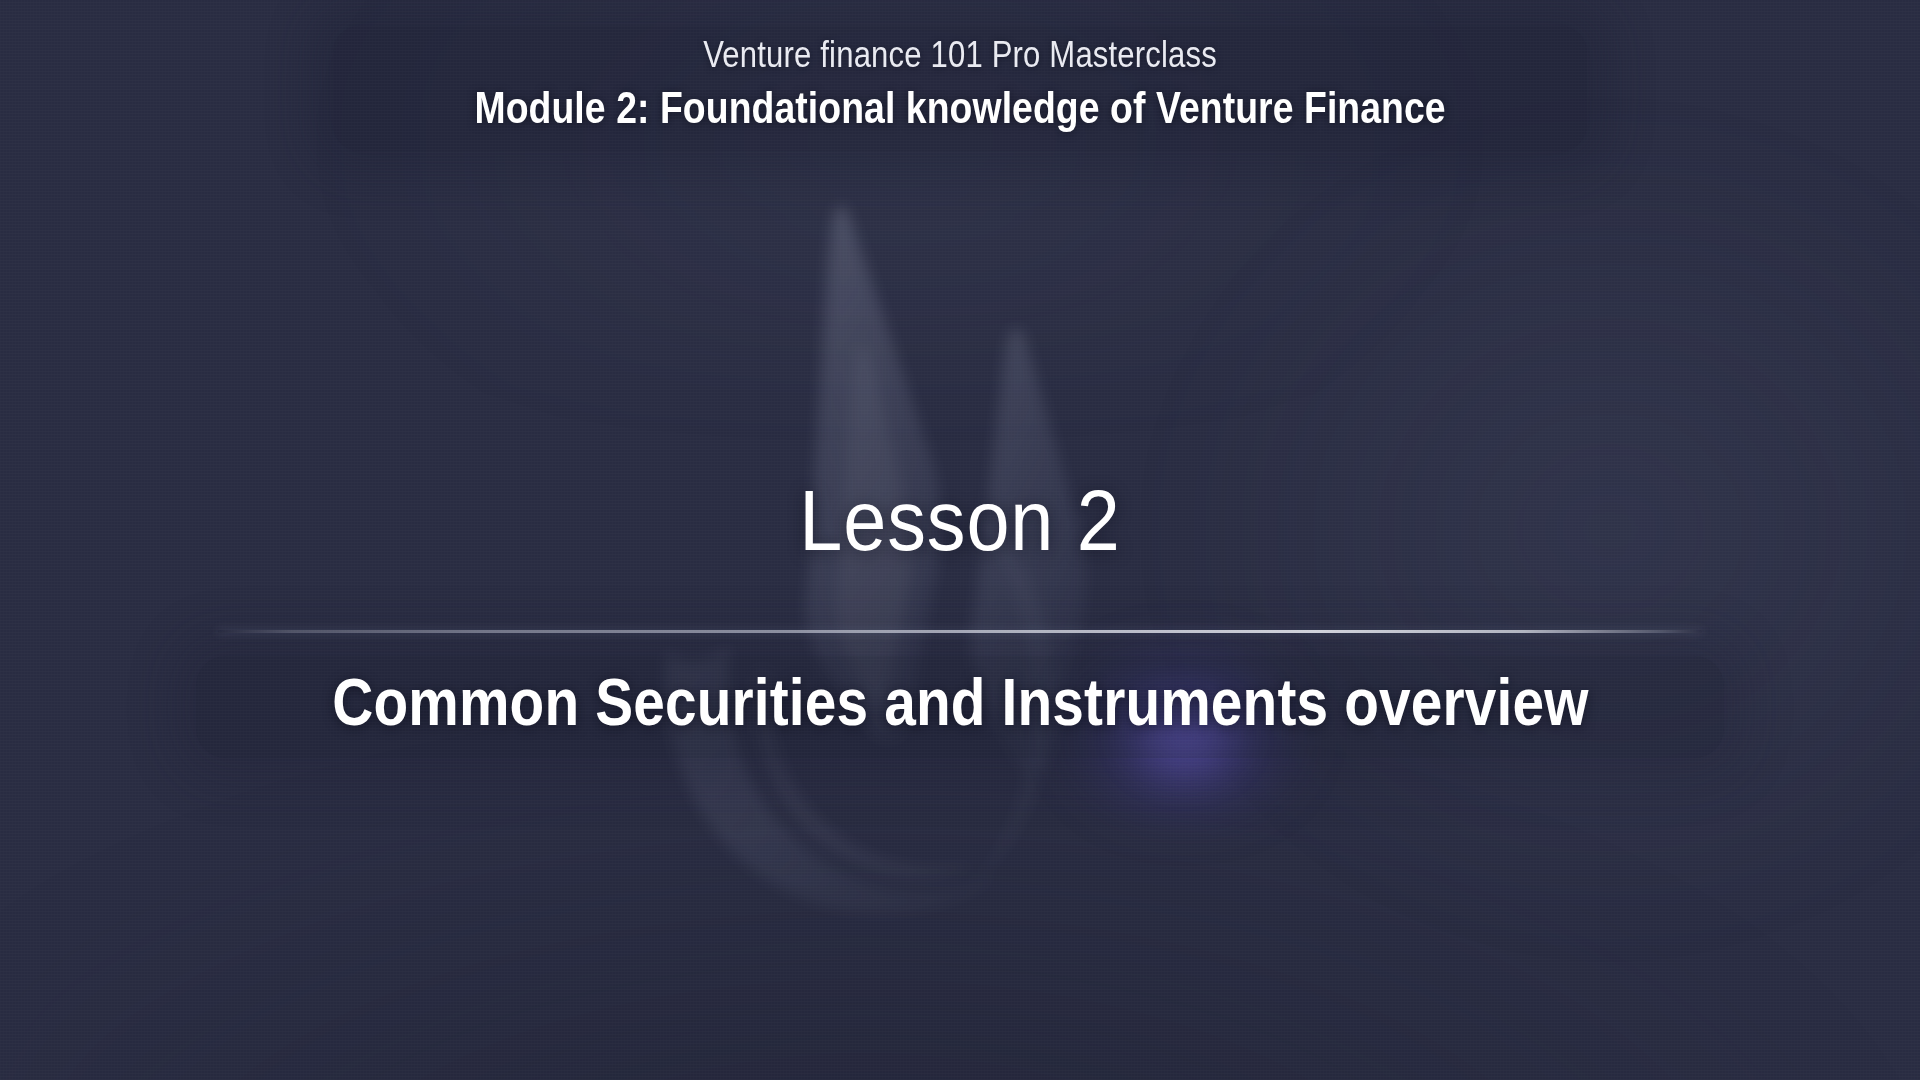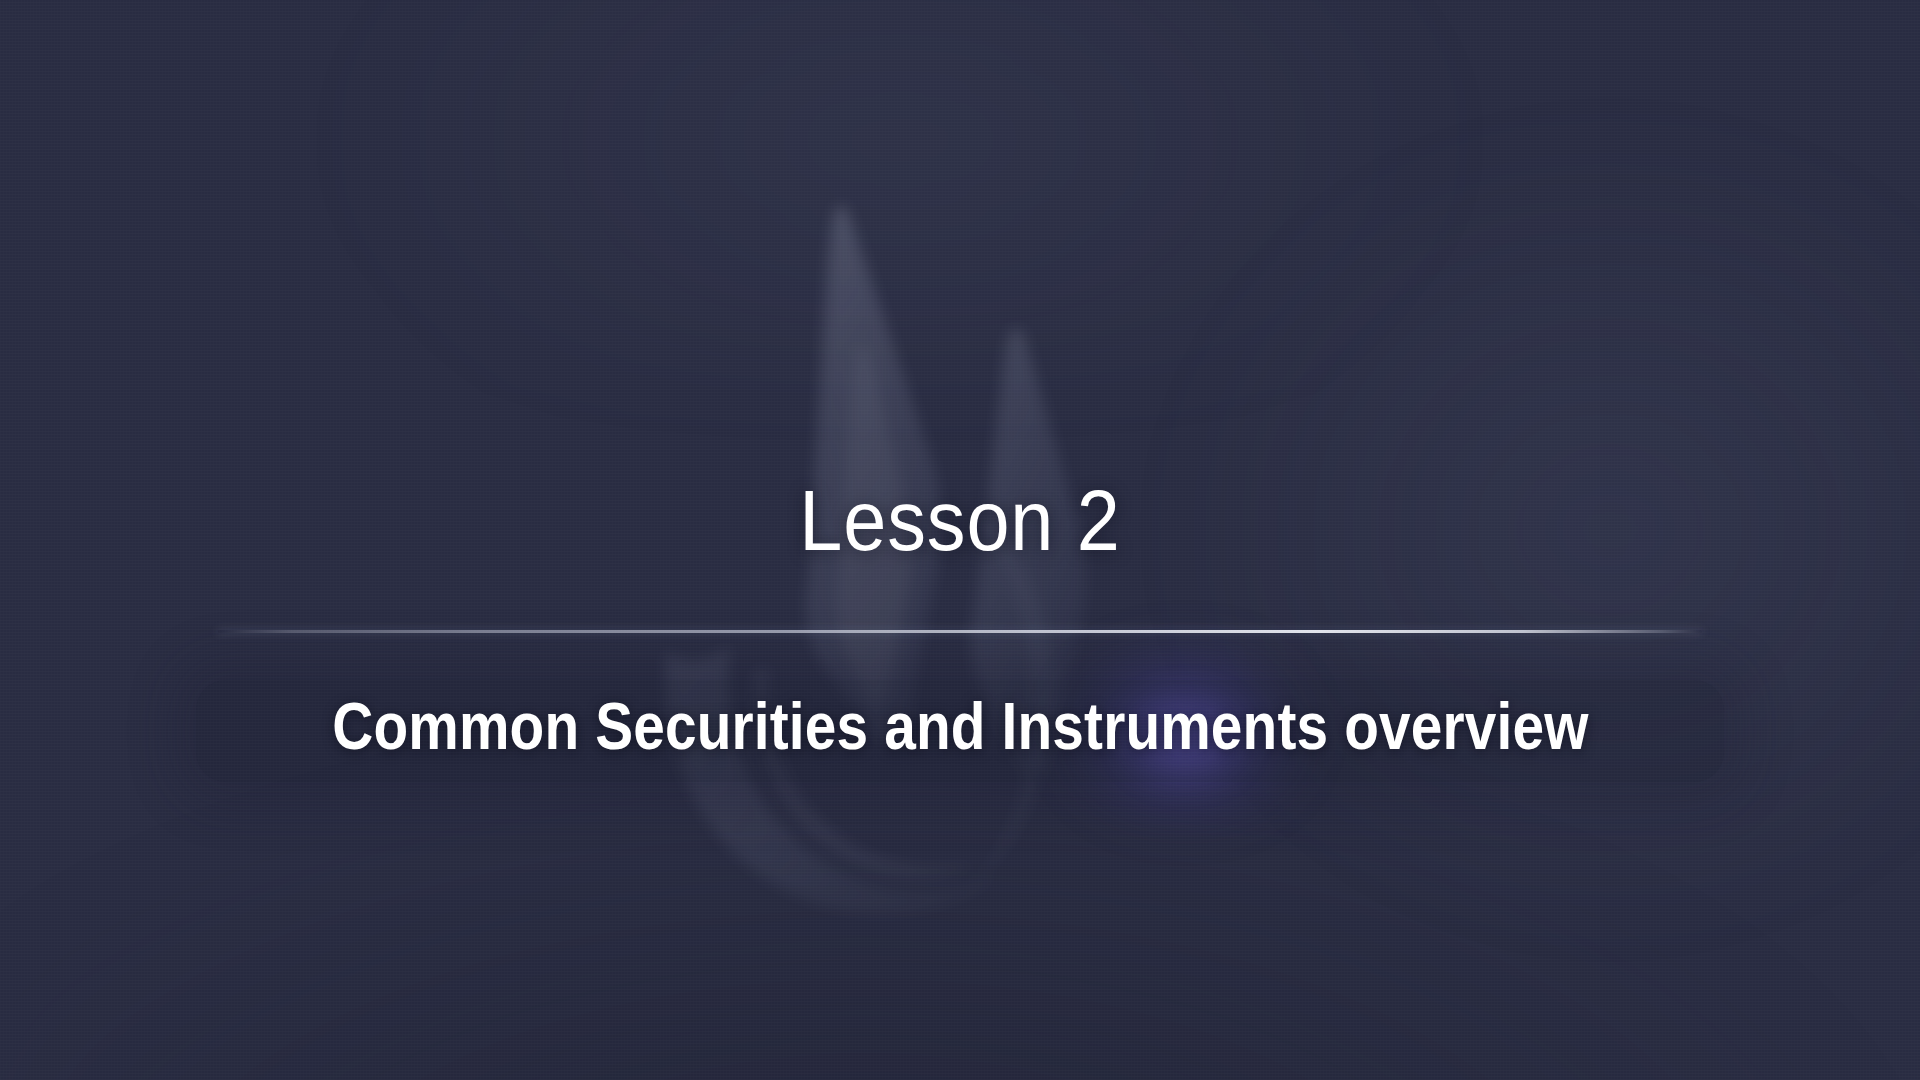--- a/index.html
+++ b/index.html
@@ -176,21 +176,21 @@
         rgba(200,205,222,0.30) 97%,
         rgba(196,200,216,0.00) 100%);
     box-shadow: 0 0 10px 1px rgba(180,188,215,0.16);
     border-radius: 2px;
   }
 
   
   #subtitle-block {
     position: absolute;
     left: 0;
-    top: 680px;
+    top: 656px;
     width: 1920px;
     text-align: center;
     z-index: 7;
   }
   .subtitle-plate {
     display: inline-block;
     padding: 10px 34px 18px 34px;
     border-radius: 30px;
     background: rgba(28,30,50,0.33);
     box-shadow: 0 0 46px 24px rgba(28,30,50,0.24);
@@ -293,20 +293,26 @@
       <path d="M430 300 C 470 360 492 432 492 508
                C 492 580 470 642 430 688
                C 478 648 510 580 514 506
                C 518 424 486 352 430 300 Z" fill="#a9b1cc" opacity="0.055"></path>
     </svg>
   </div>
 
   <div class="glow-purple"></div>
   <div class="glow-purple-2"></div>
 
+  <div id="header-block">
+    <div class="header-plate">
+      <div id="course-title">Venture finance 101 Pro Masterclass</div>
+      <div id="module-title">Module 2: Foundational knowledge of Venture Finance</div>
+    </div>
+  </div>
 
   <div id="lesson-label">Lesson 2</div>
 
   <div id="divider"></div>
 
   <div id="subtitle-block">
     <div class="subtitle-plate">
       <div id="lesson-subtitle">Common Securities and Instruments overview</div>
     </div>
   </div>

